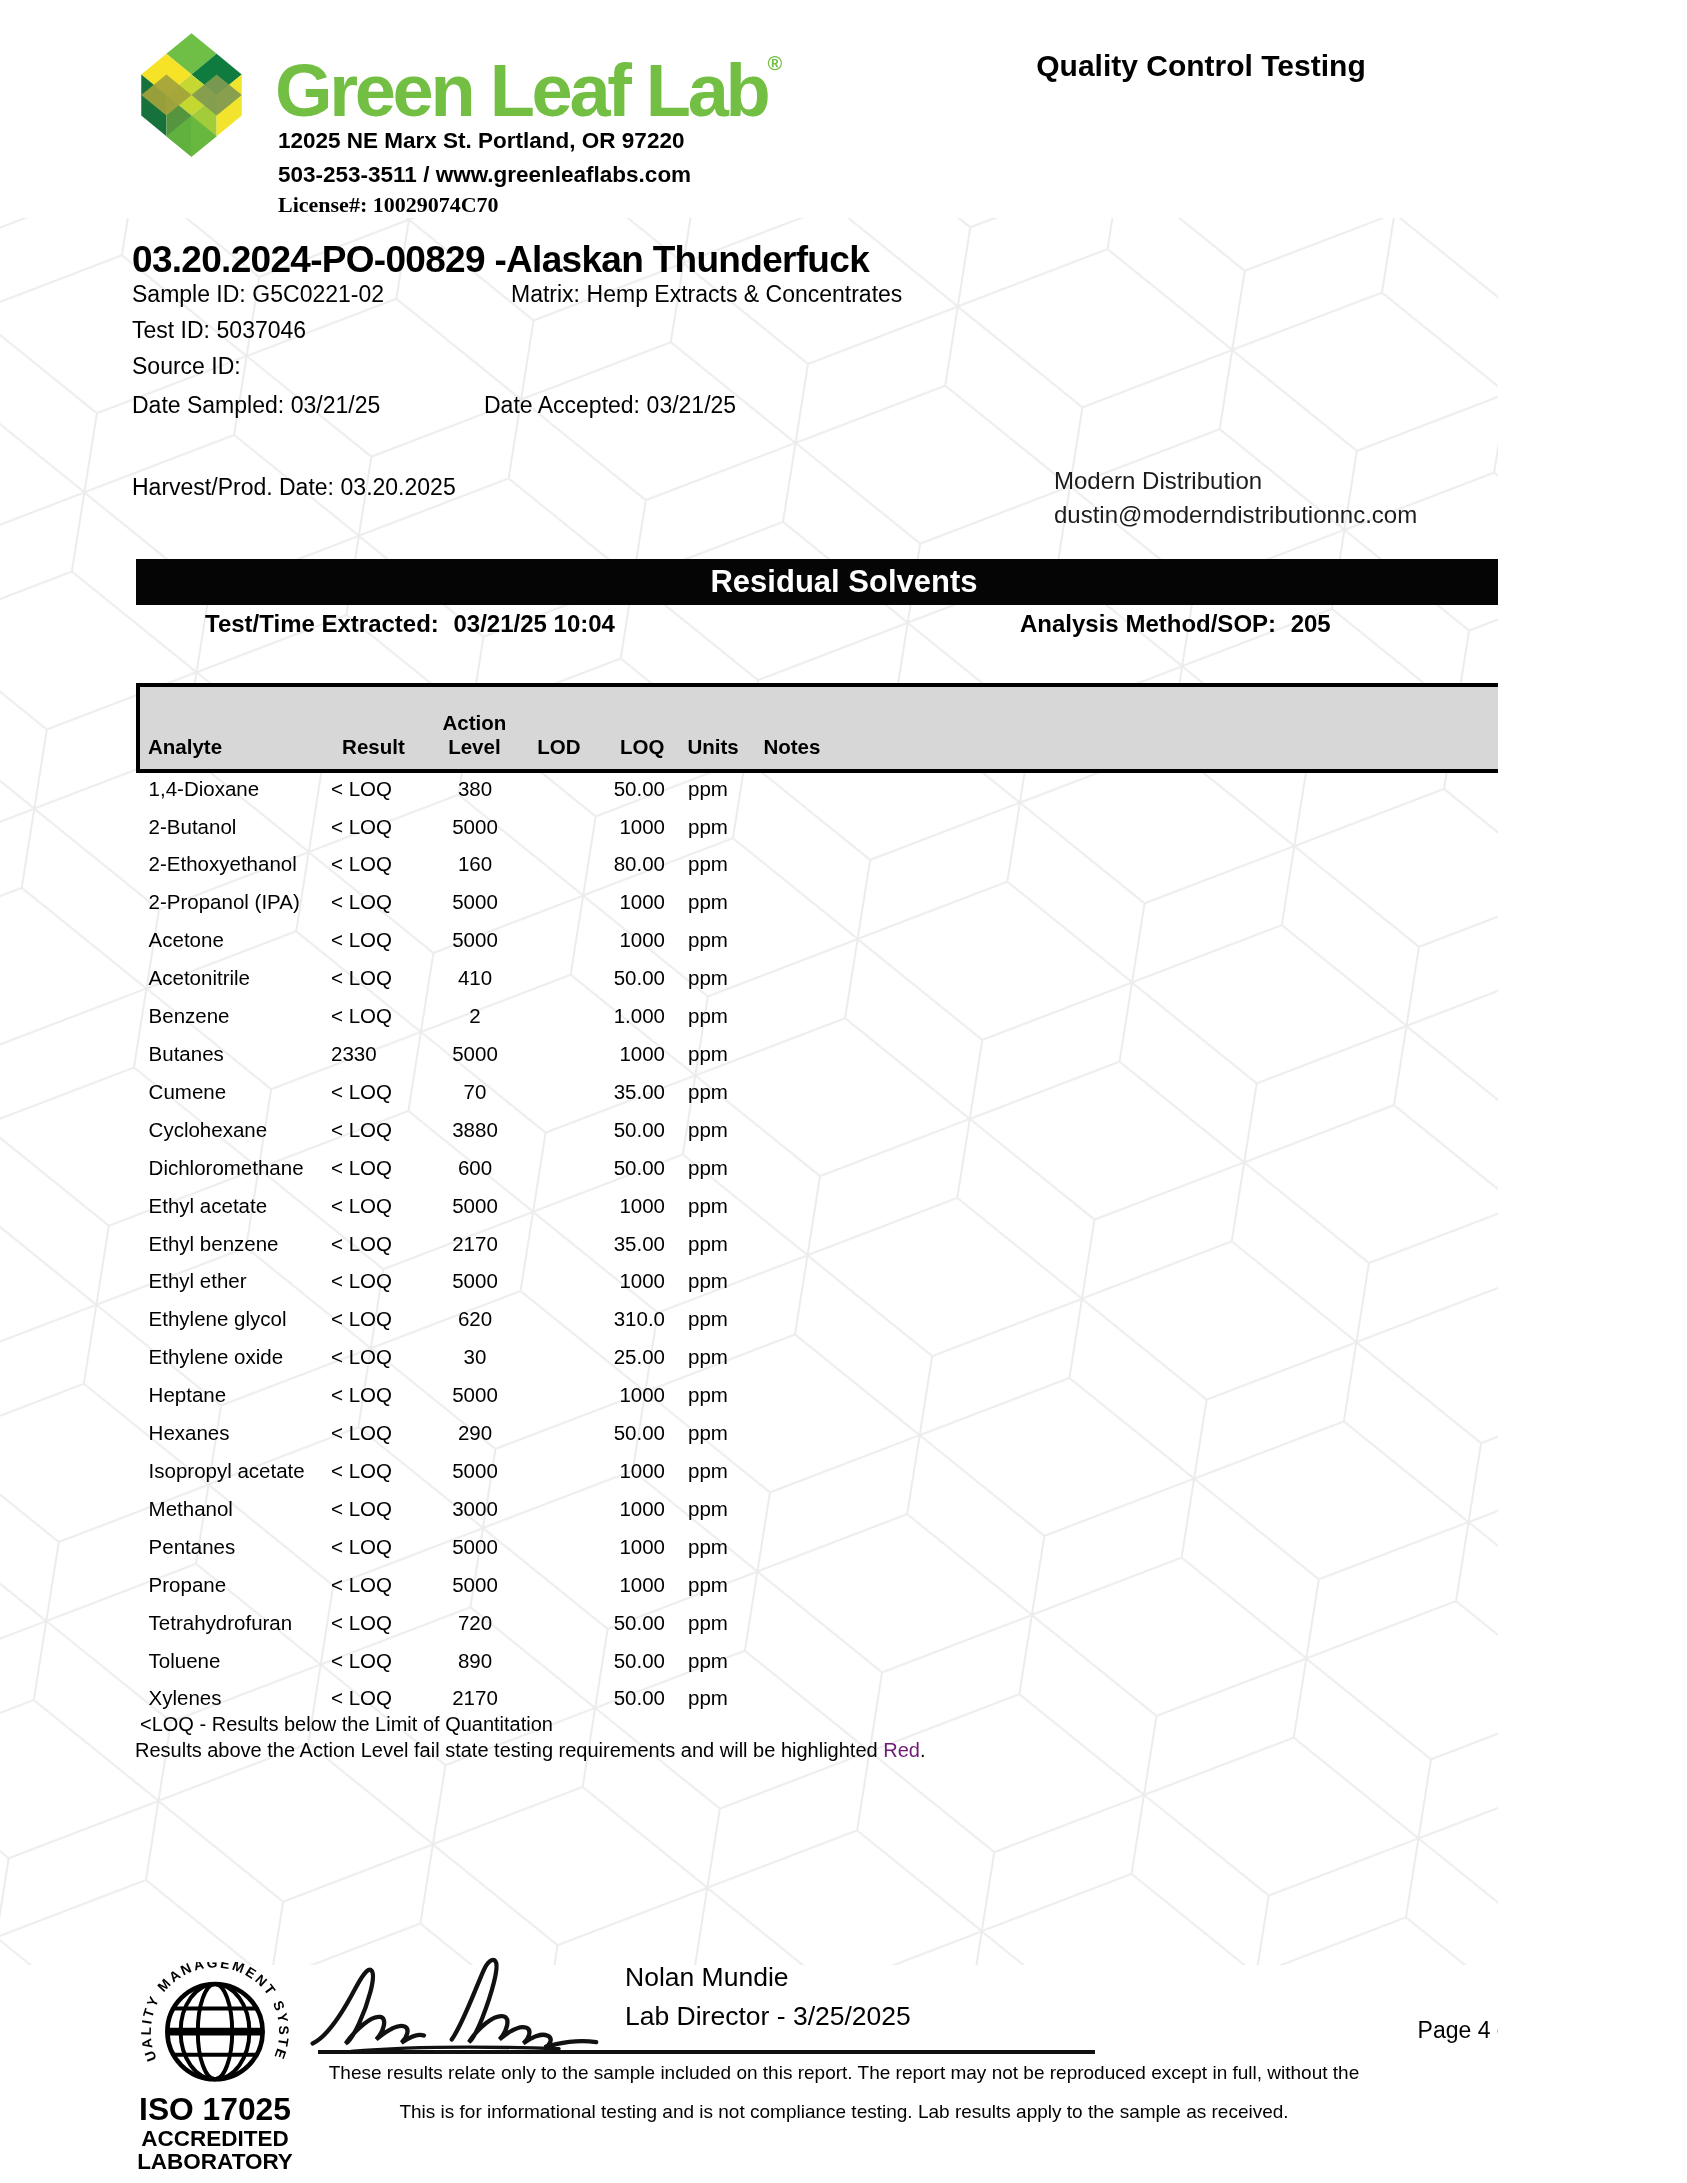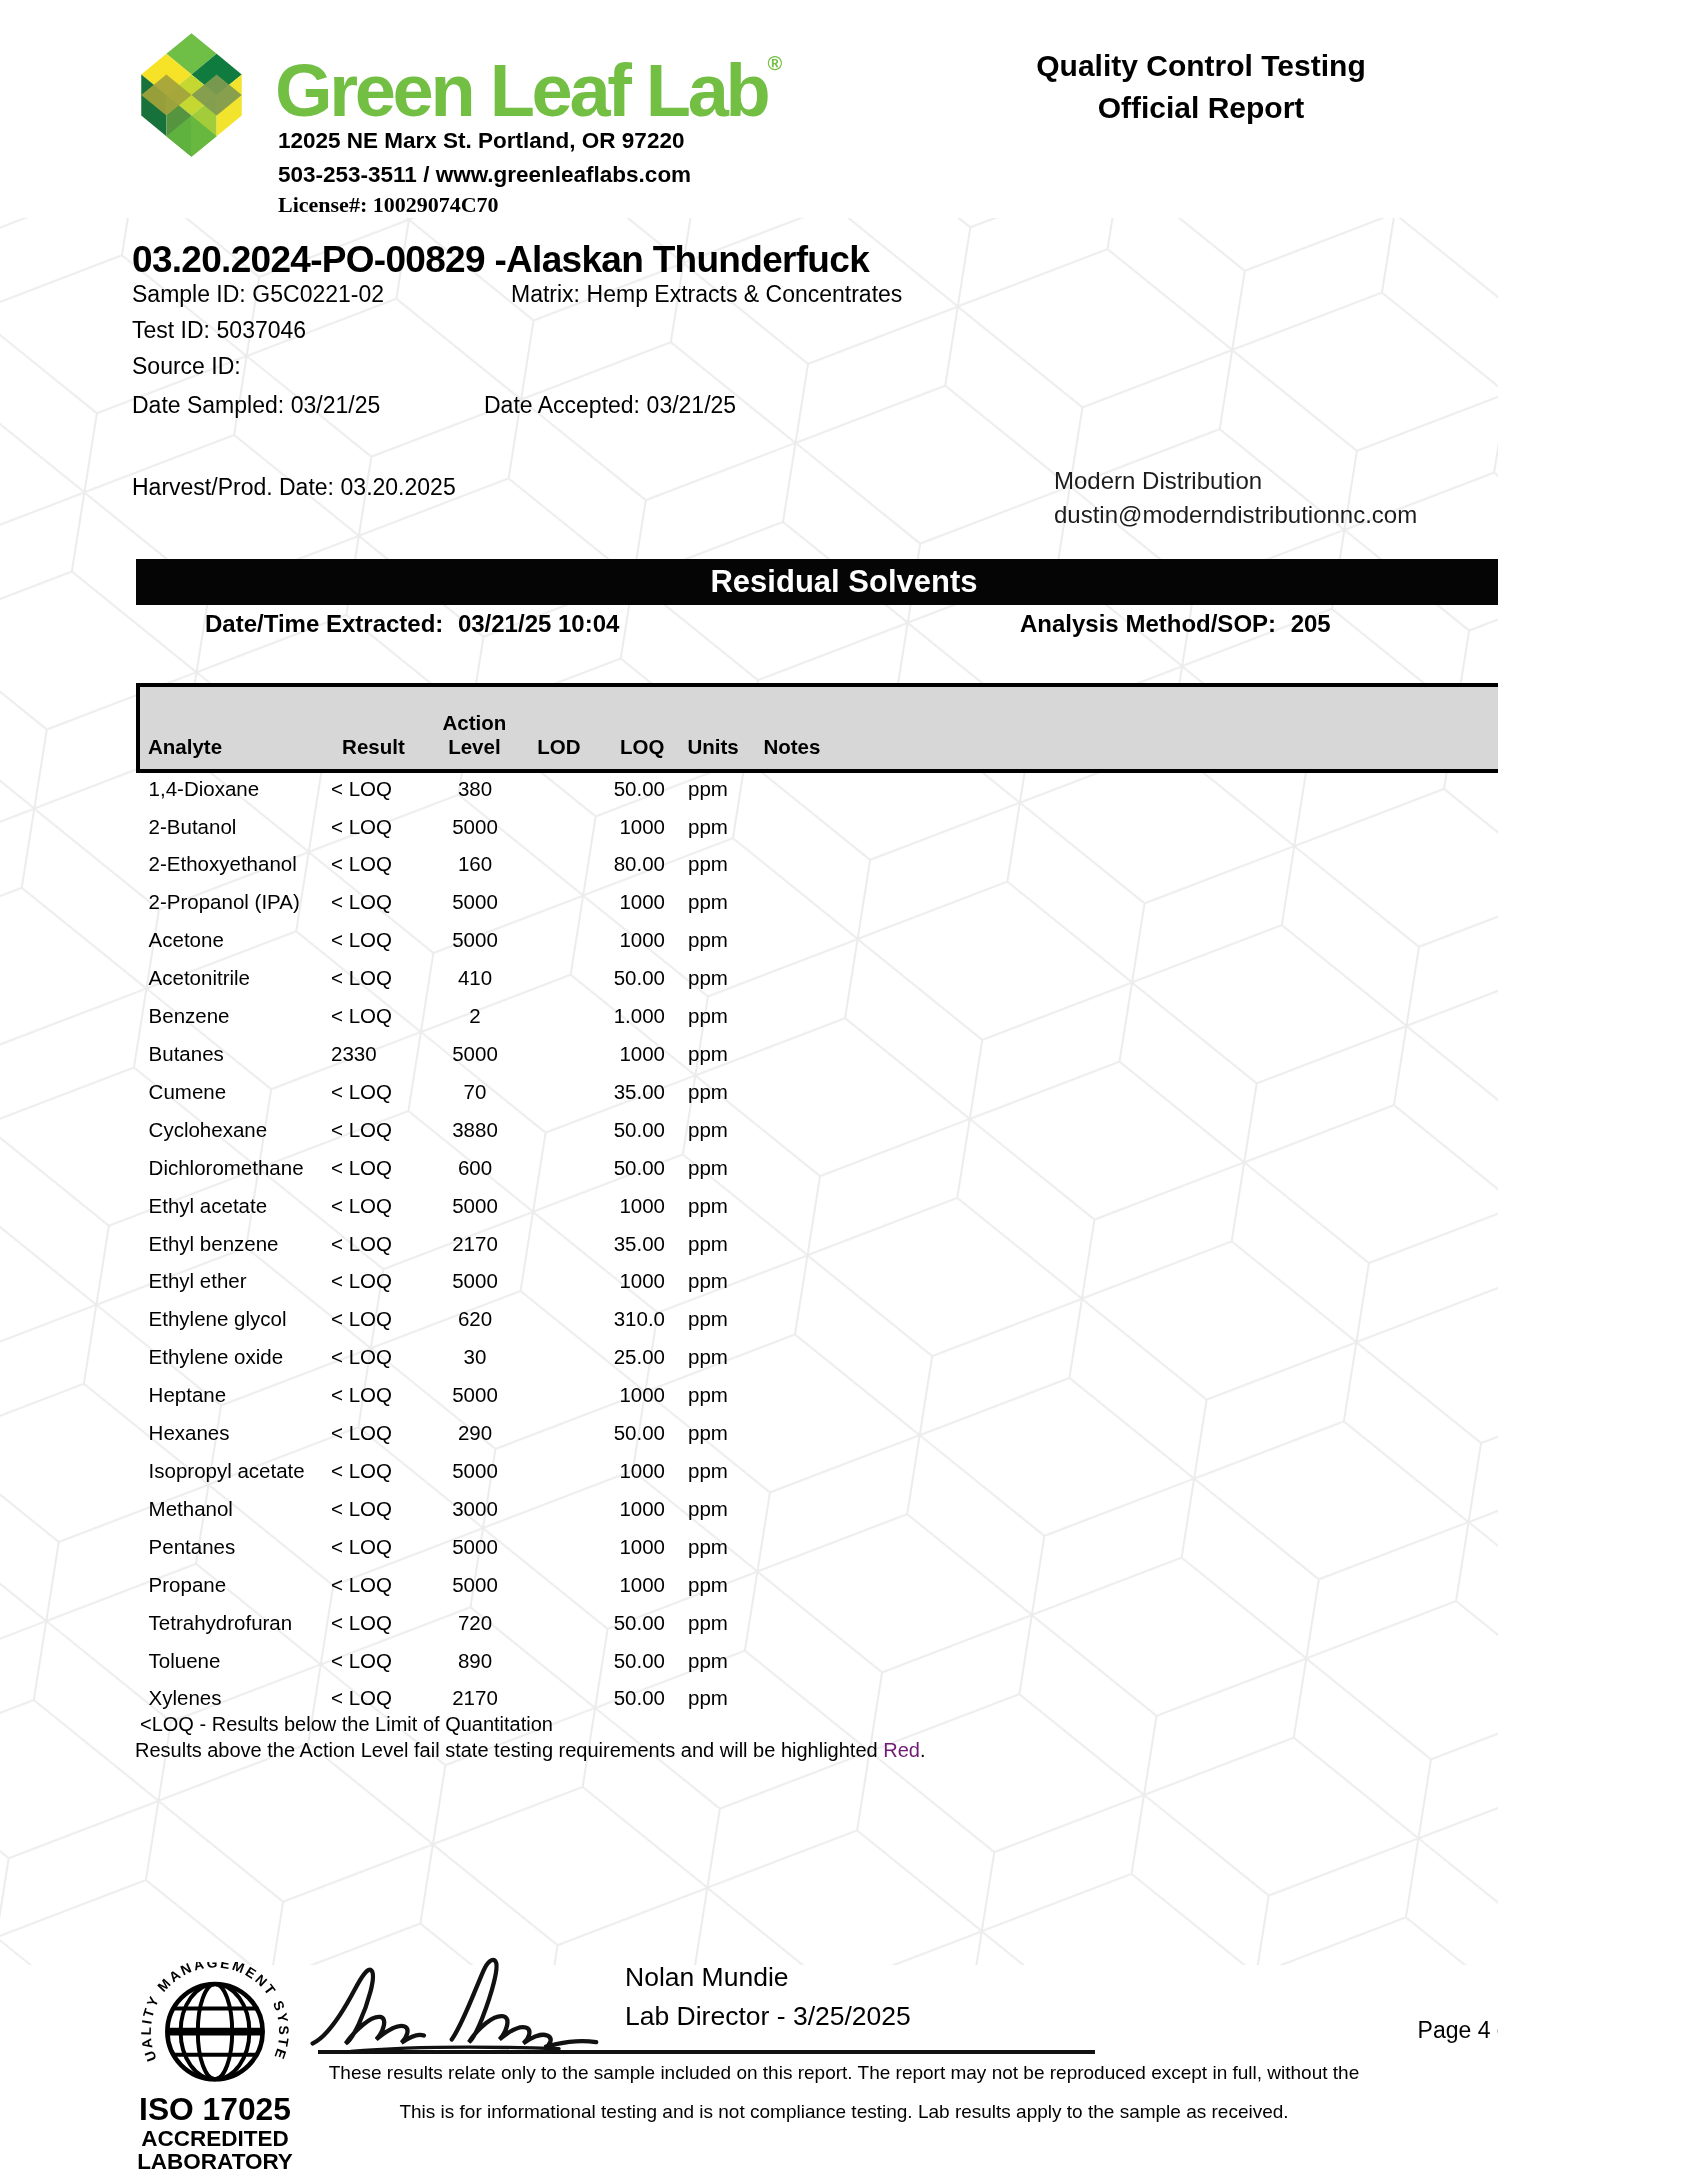--- a/index.html
+++ b/index.html
@@ -83,21 +83,20 @@
   </svg>
 
   <div class="layer wordmark" style="left:275px;top:48px;color:#72bf44;"><span>Green Leaf Lab</span><sup>®</sup></div>
 
   <div class="layer addr" style="left:278px;top:128px;">12025 NE Marx St. Portland, OR 97220</div>
   <div class="layer addr" style="left:278px;top:162px;">503-253-3511 / www.greenleaflabs.com</div>
   <div class="layer license" style="left:278px;top:192px;">License#: 10029074C70</div>
 
   <div class="layer rtitle" style="left:963px;top:45px;">
     <div>Quality Control Testing</div>
-    <div>Official Report</div>
   </div>
 
   <div class="layer h1" style="left:132px;top:239px;">03.20.2024-PO-00829 -Alaskan Thunderfuck</div>
 
   <div class="layer info" style="left:132px;top:281px;">
     <span class="lbl">Sample ID:</span><span class="lbl val">G5C0221-02</span>
   </div>
   <div class="layer info" style="left:511px;top:281px;">
     <span class="lbl">Matrix:</span><span class="val">Hemp Extracts &amp; Concentrates</span>
   </div>
@@ -118,21 +117,21 @@
   </div>
 
   <div class="layer client" style="left:1054px;top:464px;">
     <div>Modern Distribution</div>
     <div>dustin@moderndistributionnc.com</div>
   </div>
 
   <div class="layer banner" style="left:136px;top:559px;">Residual Solvents</div>
 
   <div class="layer extract" style="left:205px;top:610px;">
-    <span>Date/Time Extracted:</span><span class="val">03/21/25  10:04</span>
+    <span>Test/Time Extracted:</span><span class="val">03/21/25  10:04</span>
   </div>
   <div class="layer extract" style="left:1020px;top:610px;">
     <span>Analysis Method/SOP:</span><span class="val">205</span>
   </div>
 
   <div class="layer theader" style="left:136px;top:683px;">
     <span class="hc col-analyte">Analyte</span>
     <span class="hc col-result">Result</span>
     <span class="hc col-action">Action Level</span>
     <span class="hc col-lod">LOD</span>

